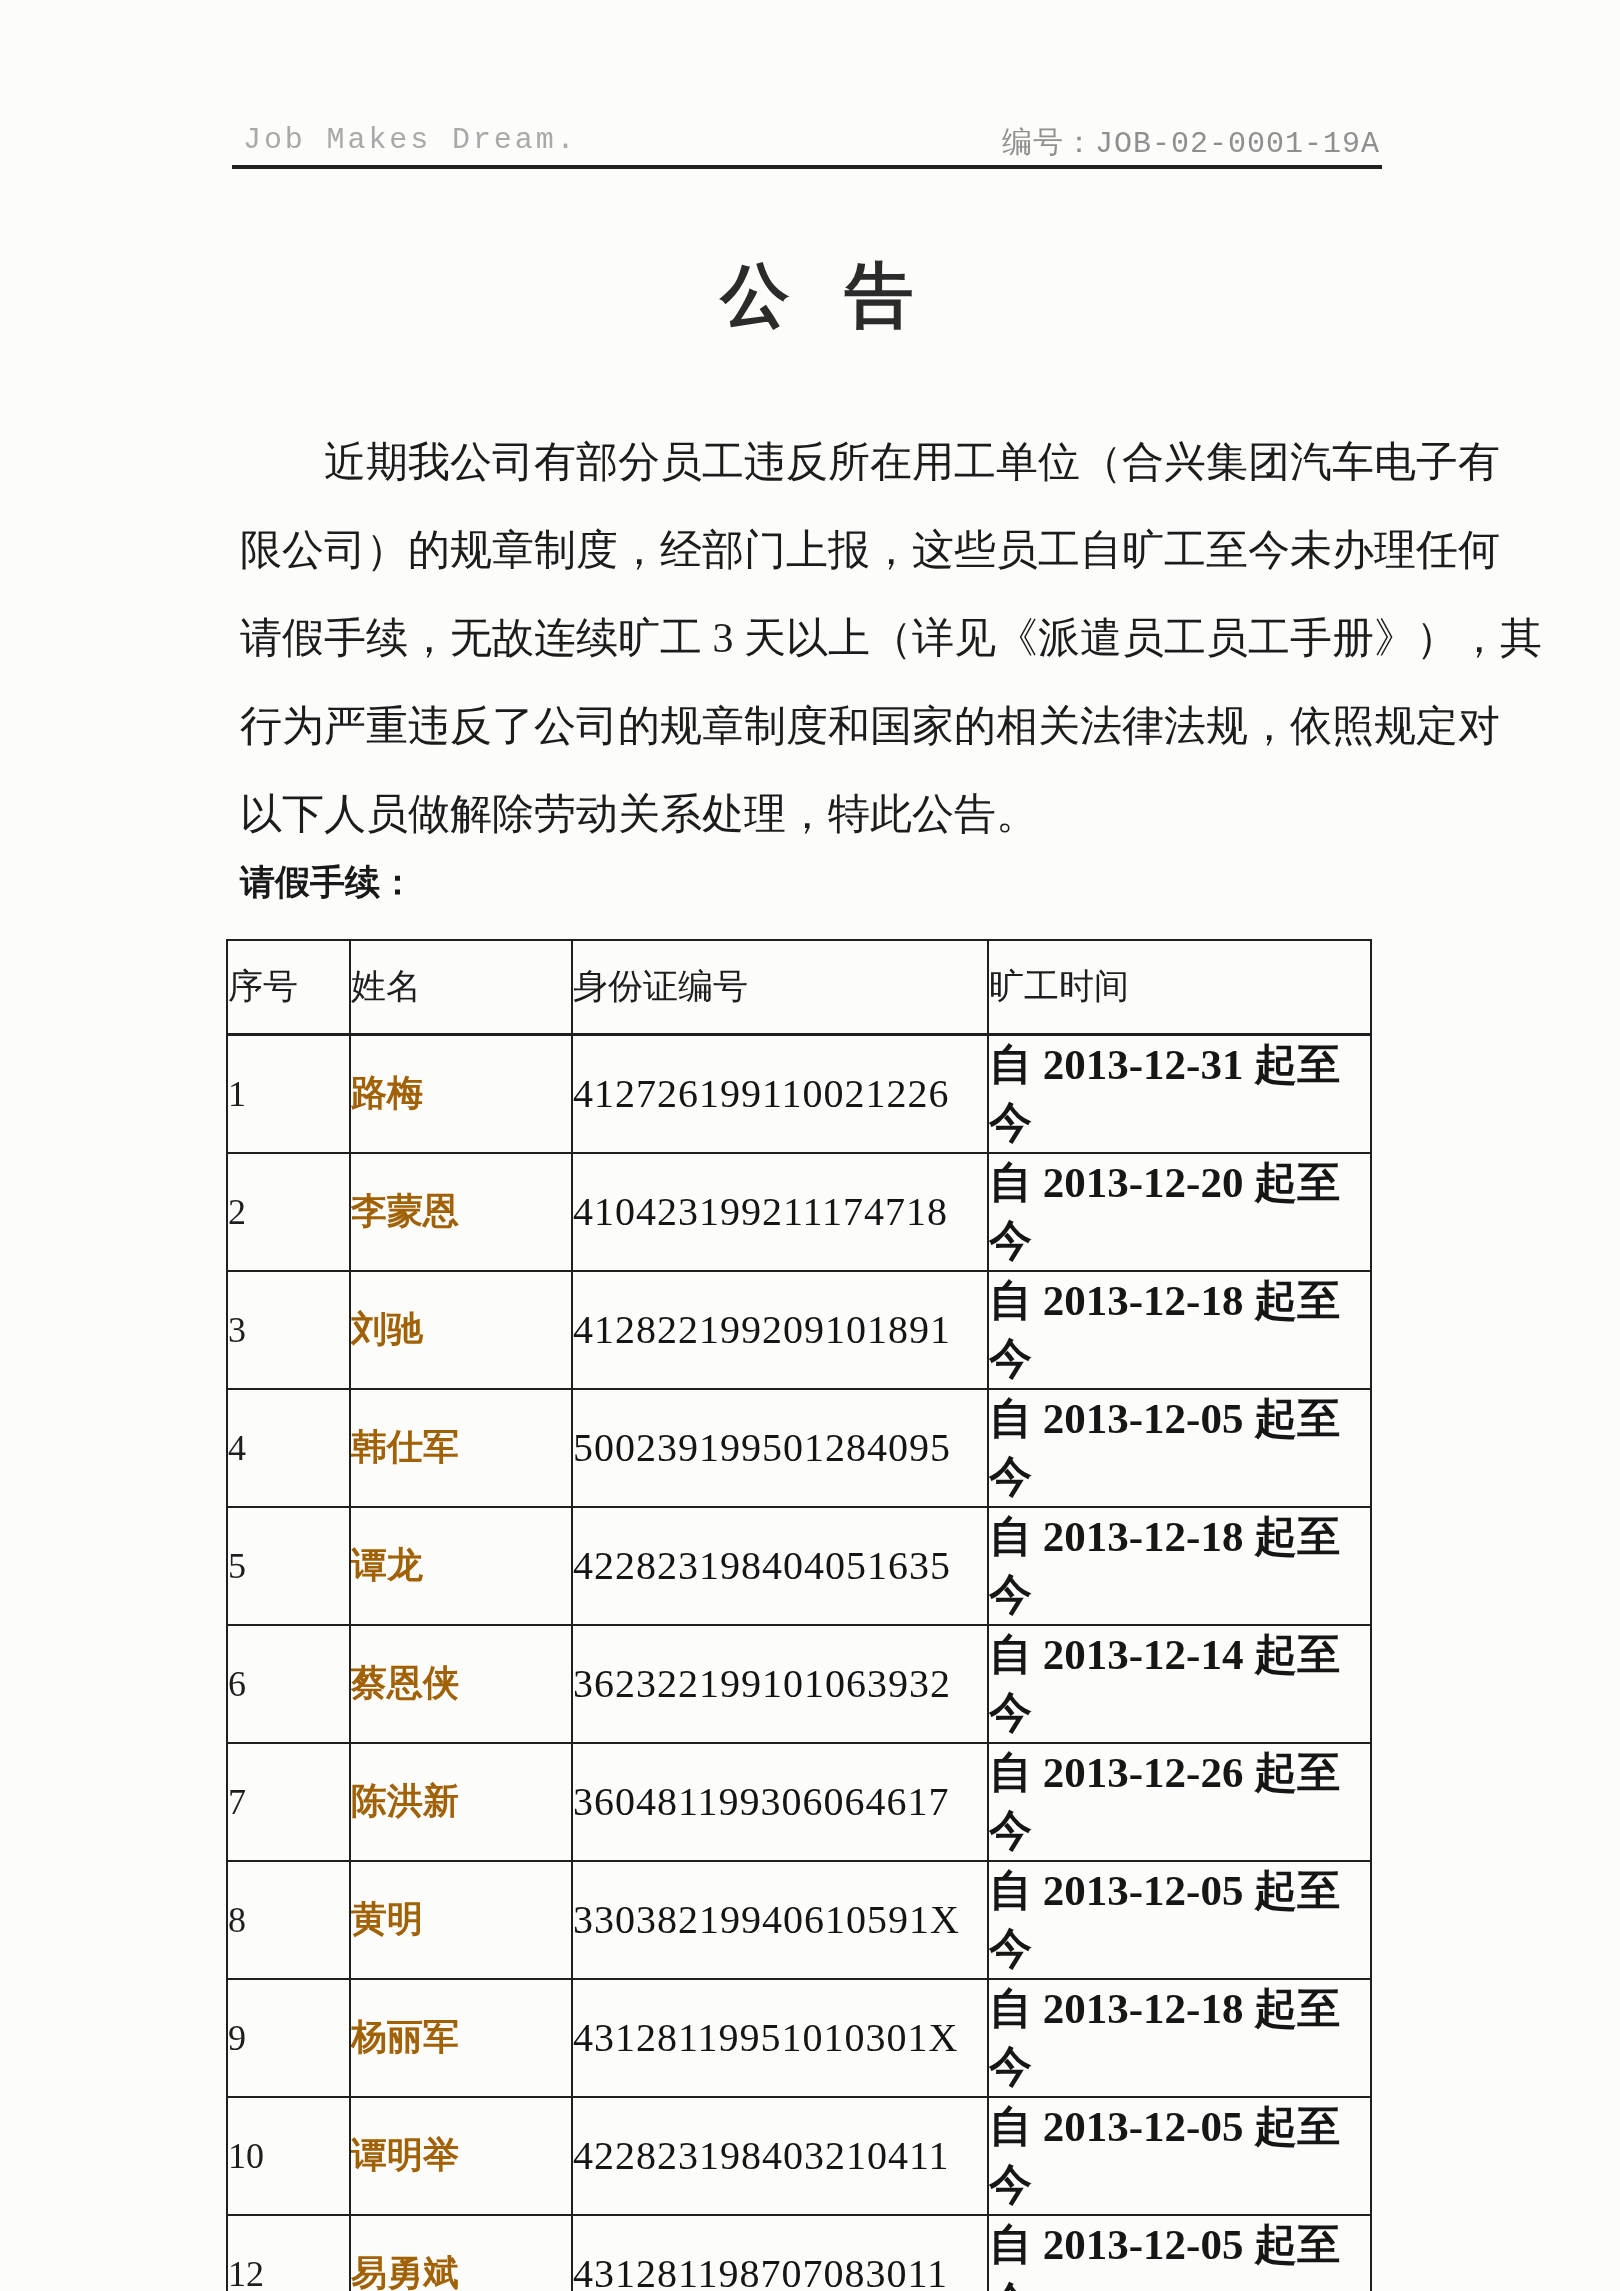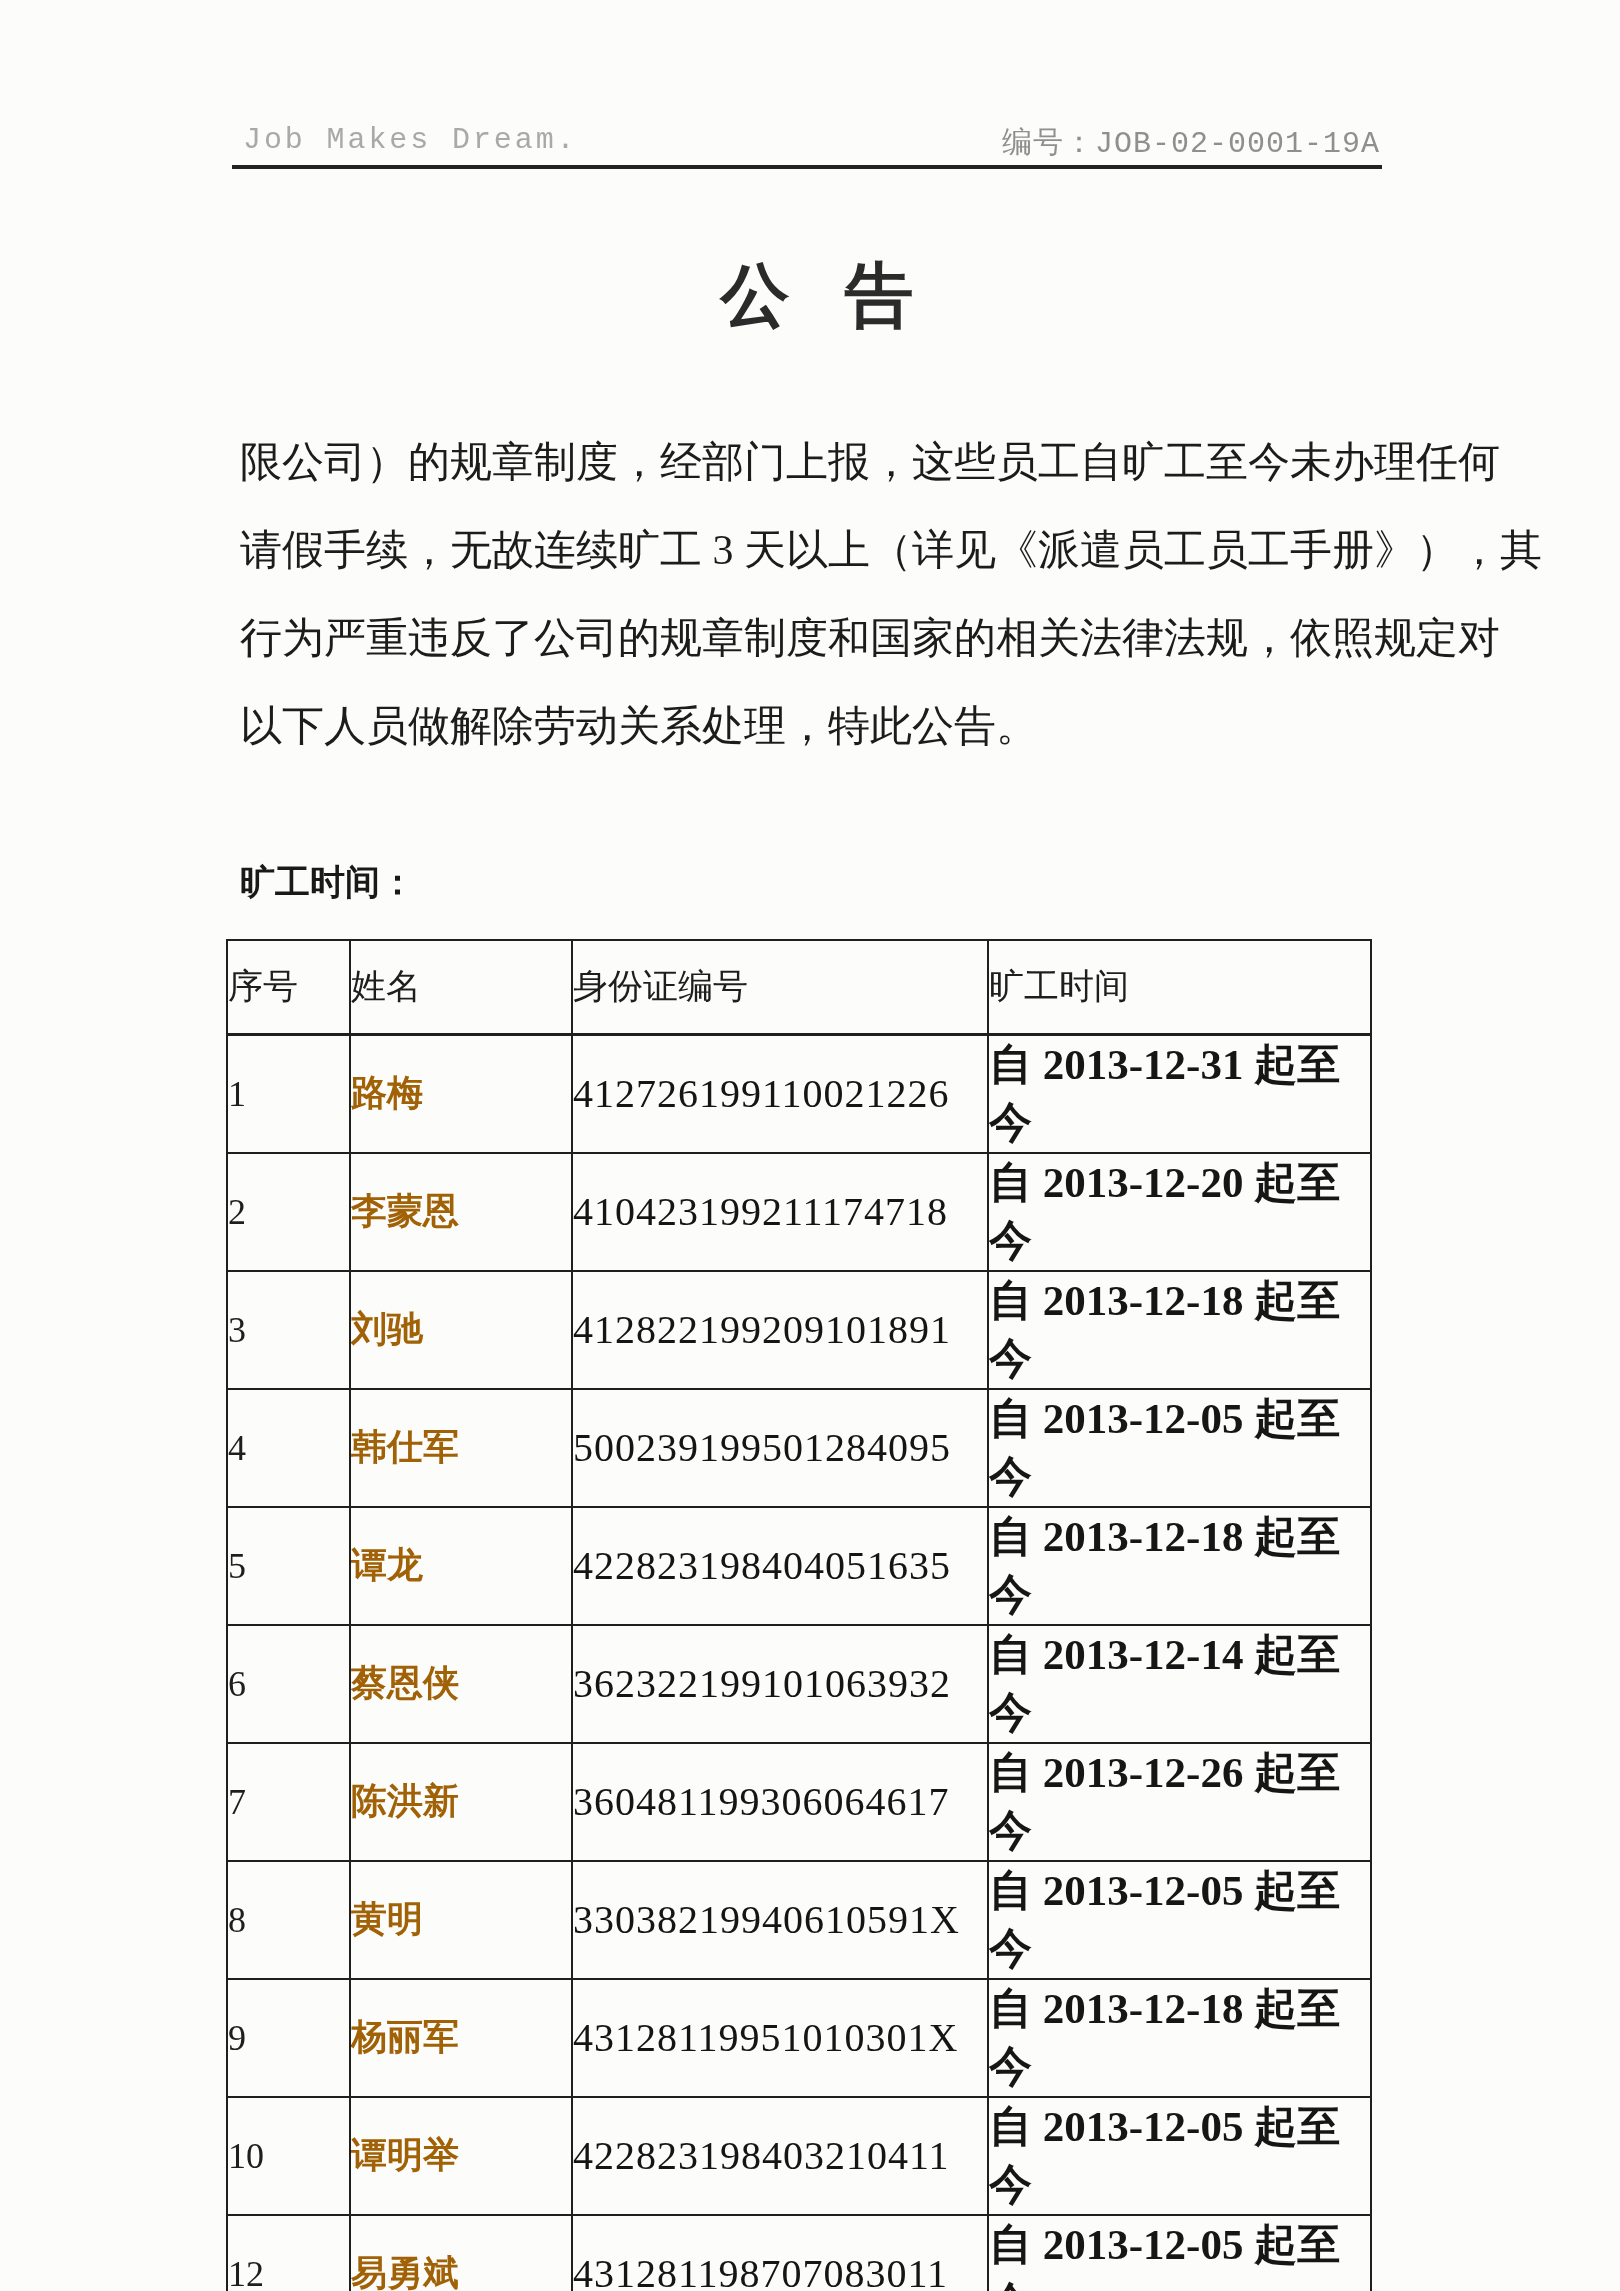--- a/index.html
+++ b/index.html
@@ -126,27 +126,28 @@
 
 <div class="page">
 
   <div class="hdr-slogan">Job Makes Dream.</div>
   <div class="hdr-docno">编号：JOB-02-0001-19A</div>
   <div class="hdr-rule"></div>
 
   <div class="doc-title">公 告</div>
 
   <div class="body-para">
+    <div class="para-line first">近期我公司有部分员工违反所在用工单位（合兴集团汽车电子有</div>
     <div class="para-line">限公司）的规章制度，经部门上报，这些员工自旷工至今未办理任何</div>
     <div class="para-line">请假手续，无故连续旷工 3 天以上（详见《派遣员工员工手册》），其</div>
     <div class="para-line">行为严重违反了公司的规章制度和国家的相关法律法规，依照规定对</div>
     <div class="para-line last">以下人员做解除劳动关系处理，特此公告。</div>
   </div>
 
-  <div class="list-label">旷工时间：</div>
+  <div class="list-label">请假手续：</div>
 
   <table class="roster">
     <colgroup>
       <col style="width:123px">
       <col style="width:222px">
       <col style="width:416px">
       <col style="width:383px">
     </colgroup>
     <thead>
       <tr>

